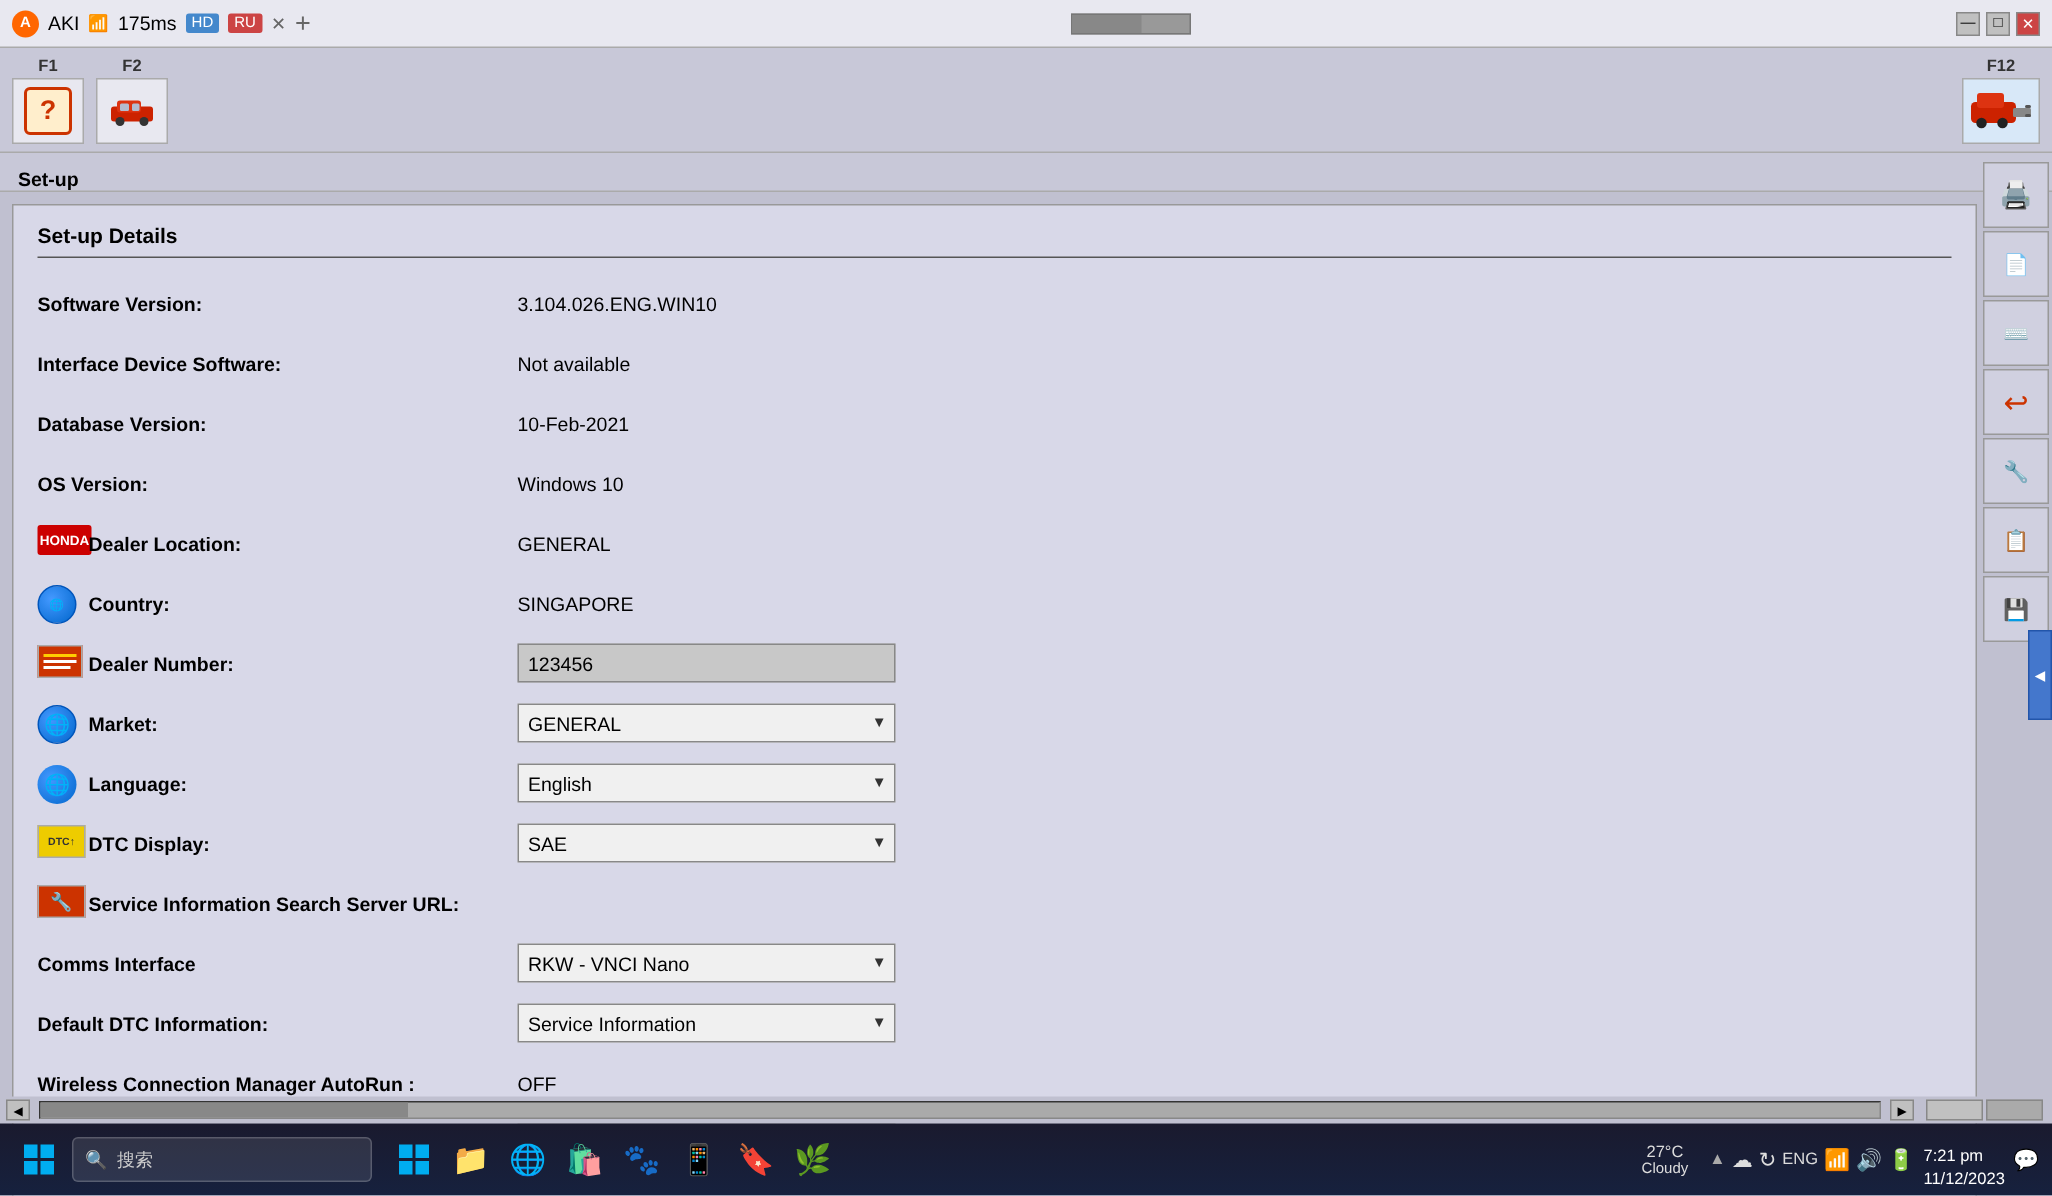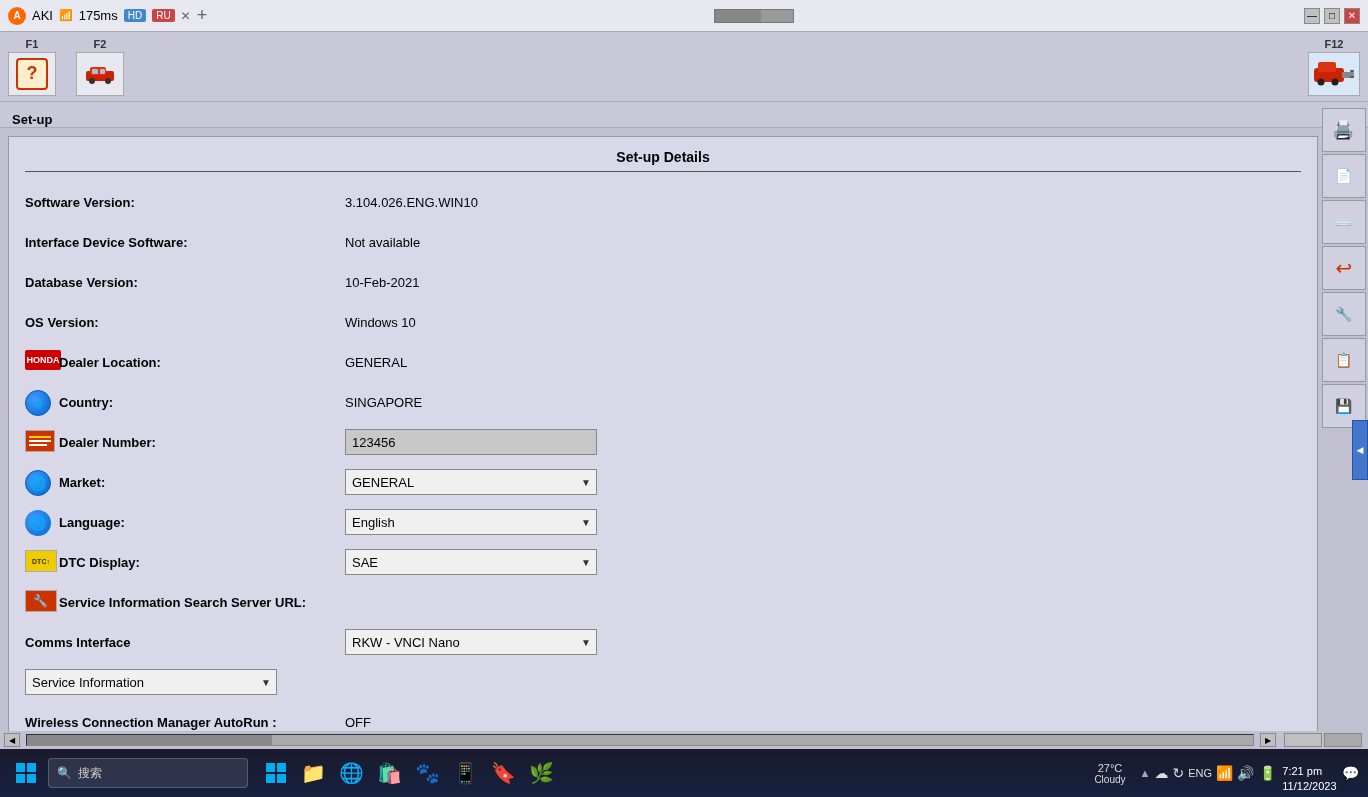--- a/index.html
+++ b/index.html
@@ -119,21 +119,20 @@
     .main-content {
       background: #d8d8e8;
       margin: 8px;
       margin-right: 50px;
       border: 1px solid #999;
       padding: 12px 16px;
       min-height: 580px;
     }
 
     .content-title {
-      text-align: center;
       font-size: 14px;
       font-weight: bold;
       color: #000;
       margin-bottom: 16px;
       padding-bottom: 6px;
       border-bottom: 1px solid #555;
     }
 
     .info-row {
       display: flex;
@@ -369,21 +368,21 @@
 
 <div class="toolbar">
 
   <div class="toolbar-icon-wrapper">
     <span class="f-label">F1</span>
     <div style="width:48px;height:44px;background:#e8e8f0;border:1px solid #aaa;display:flex;align-items:center;justify-content:center;">
       <div class="icon-question">?</div>
     </div>
   </div>
 
-  <div class="toolbar-icon-wrapper" style="margin-left:16px;">
+  <div class="toolbar-icon-wrapper" style="margin-left:4px;">
     <span class="f-label">F2</span>
     <div style="width:48px;height:44px;background:#e8e8f0;border:1px solid #aaa;display:flex;align-items:center;justify-content:center;">
 
       <svg width="36" height="22" viewBox="0 0 36 22">
         <rect x="4" y="8" width="28" height="10" rx="2" fill="#cc2200"></rect>
         <rect x="8" y="4" width="16" height="8" rx="2" fill="#dd3311"></rect>
         <circle cx="10" cy="18" r="3" fill="#333"></circle>
         <circle cx="26" cy="18" r="3" fill="#333"></circle>
         <rect x="10" y="6" width="6" height="5" rx="1" fill="#aaddff" opacity="0.8"></rect>
         <rect x="18" y="6" width="5" height="5" rx="1" fill="#aaddff" opacity="0.8"></rect>
@@ -535,20 +534,23 @@
       <span>Comms Interface</span>
     </div>
     <div class="select-wrapper">
       <select class="select-field">
         <option>RKW - VNCI Nano</option>
       </select>
     </div>
   </div>
 
   <div class="info-row">
+    <div class="info-label">
+      <span>Default DTC Information:</span>
+    </div>
     <div class="select-wrapper">
       <select class="select-field">
         <option>Service Information</option>
       </select>
     </div>
   </div>
 
   <div class="info-row">
     <div class="info-label">
       <span>Wireless Connection Manager AutoRun :</span>

